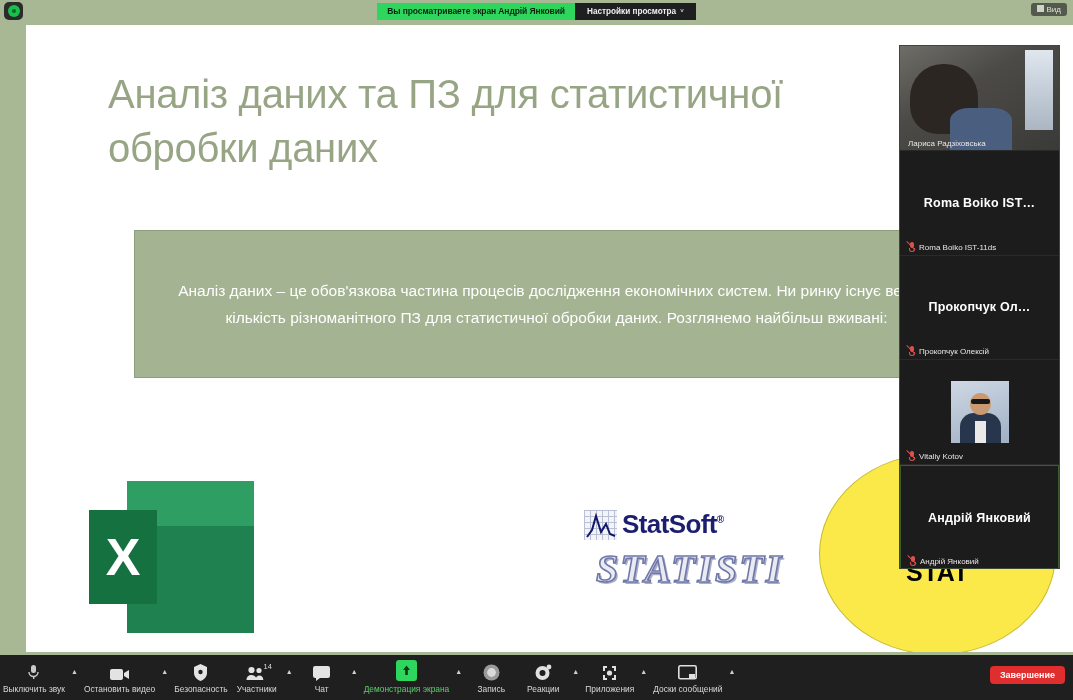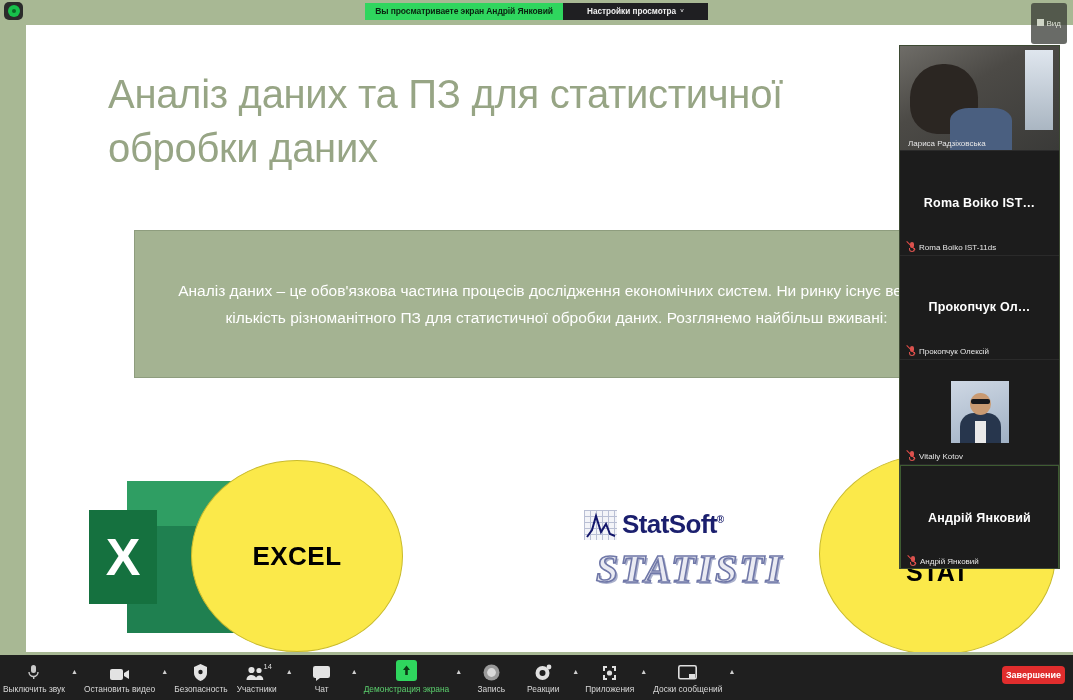--- a/index.html
+++ b/index.html
@@ -49,34 +49,34 @@
     height: 17px;
     display: flex; align-items: center;
     white-space: nowrap;
     letter-spacing: -0.1px;
   }
   .view-settings-btn {
     background: #1f1f22;
     color: #f0f0f0;
     font-size: 8.2px;
     font-weight: bold;
-    padding: 4px 24px;
+    padding: 4px 12px;
     height: 17px;
     display: flex; align-items: center; gap: 4px;
     white-space: nowrap;
     cursor: pointer;
   }
   .view-settings-btn .chev { font-size: 6px; opacity: .9; }
 
   .view-btn-topright {
     position: absolute; right: 6px; top: 3px;
     background: rgba(55,58,52,.75);
     color: #dfe3d8;
     font-size: 8px;
-    padding: 16px 6px;
+    padding: 2px 6px;
     border-radius: 3px;
     display: flex; align-items: flex-start; gap: 3px;
     cursor: pointer;
     z-index: 61;
   }
   .view-btn-topright .sq {
     width: 7px; height: 7px;
     background: #cfd5c6;
     display: inline-block;
   }
@@ -373,21 +373,21 @@
     margin-left: 22px; margin-bottom: 10px;
     font-size: 7.5px; color: #ddd;
   }
   .end-btn {
     position: absolute;
     right: 8px; top: 11px;
     background: #e02d2d;
     color: #fff;
     font-size: 9px;
     font-weight: bold;
-    padding: 4px 4px;
+    padding: 4px 10px;
     border-radius: 4px;
     cursor: pointer;
   }
   .spacer { flex: 1; }
 
   .share-green-box {
     width: 21px; height: 21px;
     background: #2fd65e;
     border-radius: 3px;
     display: flex; align-items: center; justify-content: center;
@@ -437,23 +437,20 @@
               <polyline points="3,27 8,20 12,6 17,22 22,14 26,24 31,26" fill="none" stroke="#13166b" stroke-width="2"></polyline>
             </svg>
           </div>
           <div class="statsoft-word">
             <span>StatSoft</span><sup>®</sup>
           </div>
         </div>
         <div class="statistica-word">STATISTI</div>
       </div>
 
-      <div class="ellipse ellipse-excel">
-        <span>EXCEL</span>
-      </div>
       <div class="ellipse ellipse-stat">
         <span>па</span>
         <span>STAT</span>
       </div>
 
     </div>
   </div>
 
   <div class="participant-strip" id="participant-strip">
       <div class="tile">

